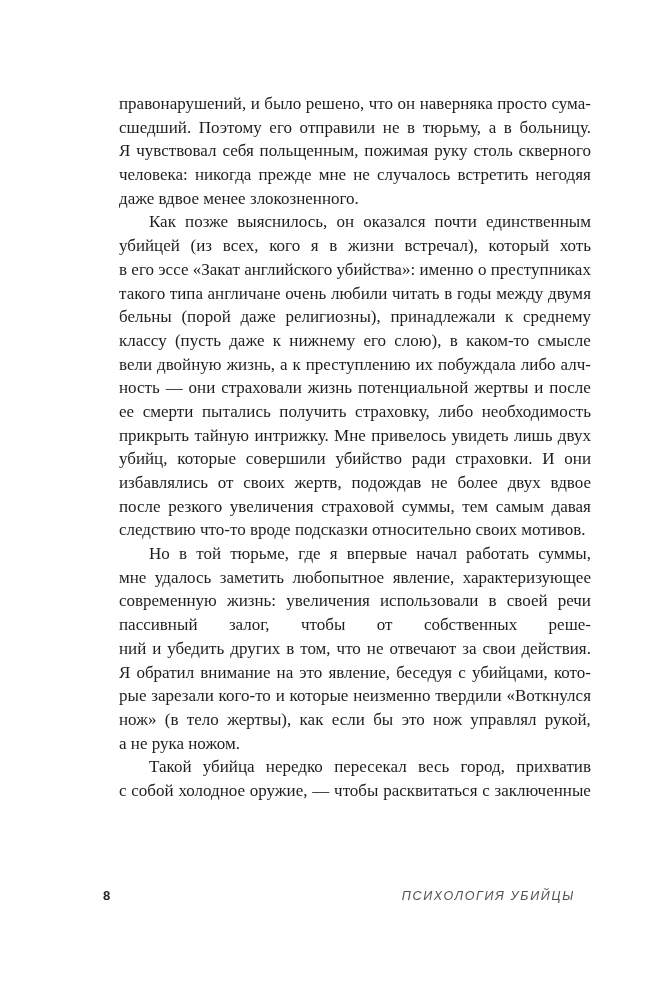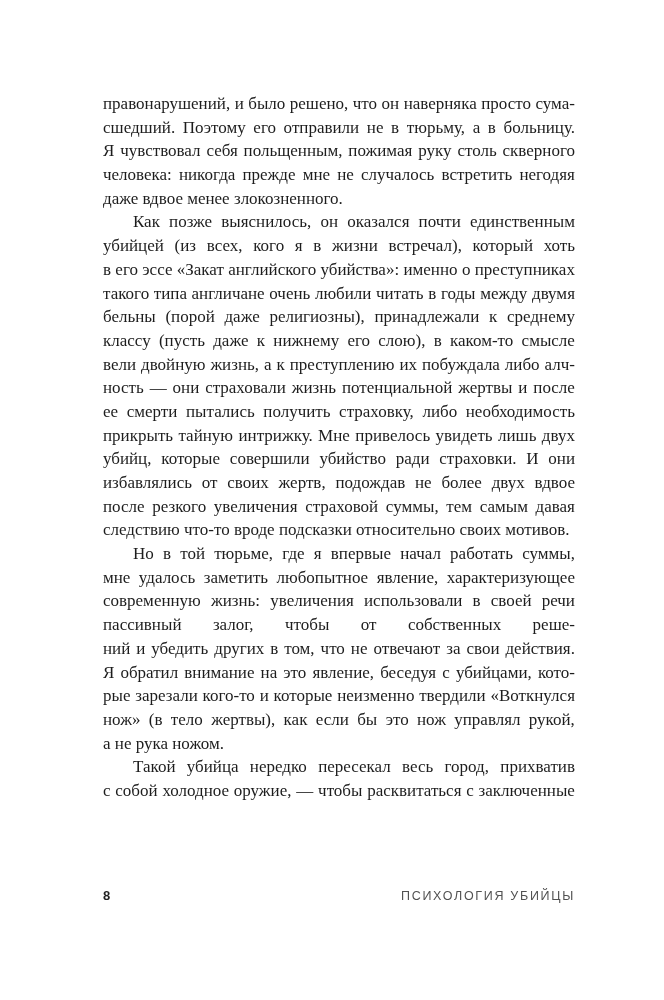--- a/index.html
+++ b/index.html
@@ -10,21 +10,21 @@
   .page {
     position: relative;
     width: 664px;
     height: 1000px;
     background: #ffffff;
     overflow: hidden;
     font-family: "Liberation Serif", "DejaVu Serif", serif;
   }
   .text-block {
     position: absolute;
-    left: 103px;
+    left: 119px;
     top: 92px;
     width: 472px;
     color: #1d1d1d;
     font-size: 17px;
     line-height: 23.7px;
   }
   .para { margin: 0; padding: 0; }
   .line {
     height: 23.7px;
     white-space: nowrap;
@@ -48,20 +48,21 @@
   }
   .page-num {
     font-size: 13px;
     font-weight: bold;
     color: #242424;
   }
   .running-title {
     font-size: 12.5px;
     letter-spacing: 1.7px;
     color: #515151;
+    font-style: italic;
   }
 </style>
 </head>
 <body>
 
 <div class="page">
 
   <main class="text-block">
       <div class="para">
         <div class="line jst">

